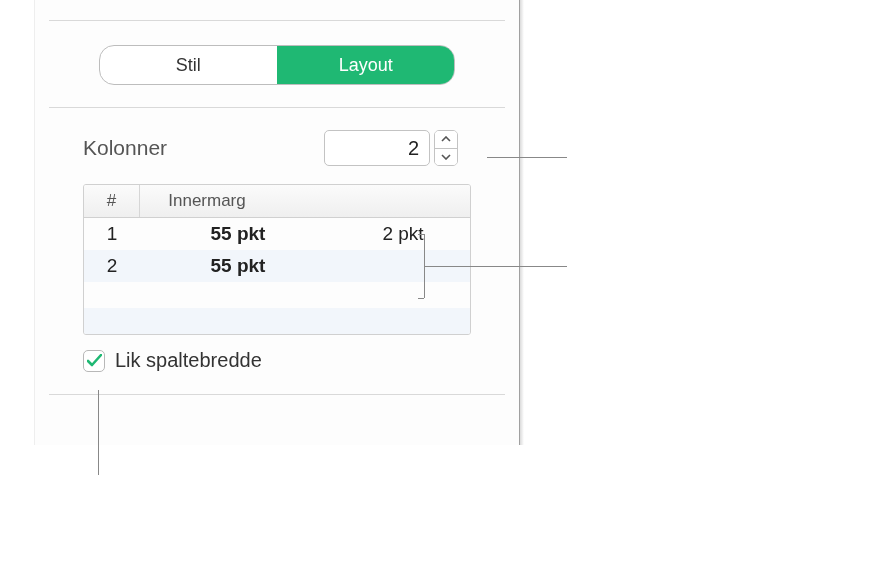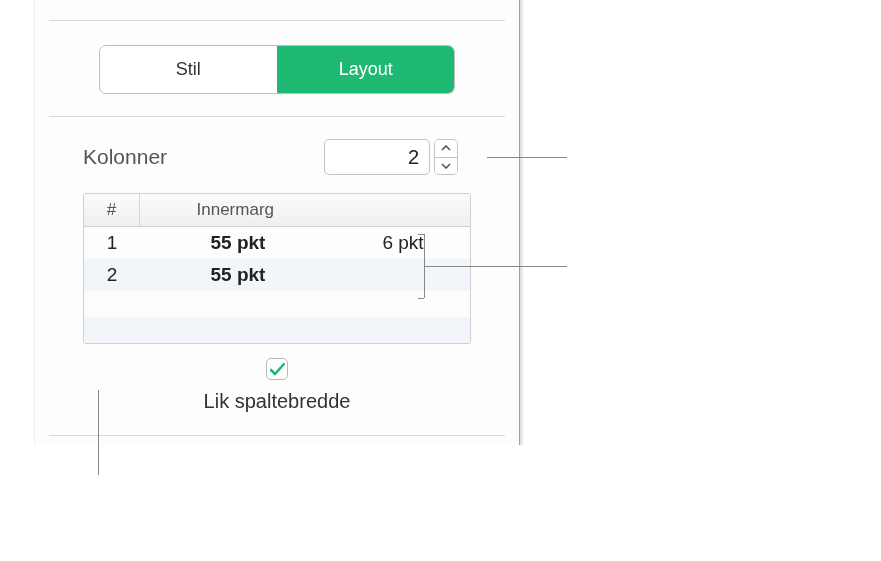--- a/index.html
+++ b/index.html
@@ -30,23 +30,23 @@
     width: 5px;
     background: linear-gradient(to right, rgba(0,0,0,0.18), rgba(0,0,0,0));
   }
   .hr { border: none; border-top: 1px solid #d9d9d9; margin: 0 14px; }
   .hr-top { margin-top: 20px; }
   .segmented {
     display: flex;
     width: 356px;
     margin: 24px auto 22px;
     border: 1px solid #bdbdbd;
-    border-radius: 7px;
+    border-radius: 15px;
     overflow: hidden;
-    height: 49px;
+    height: 40px;
     background: #fff;
   }
   .segmented .seg {
     flex: 1;
     display: flex;
     align-items: center;
     justify-content: center;
     font-size: 18px;
     color: #333;
     cursor: pointer;
@@ -117,21 +117,21 @@
     background: linear-gradient(#fbfbfb,#efefef);
     border-bottom: 1px solid #d0d0d0;
   }
   .th {
     font-size: 17px;
     color: #555;
     padding: 6px 0;
     text-align: center;
     border-right: 1px solid #d6d6d6;
   }
-  .th:last-child { border-right: none; text-align: right; }
+  .th:last-child { border-right: none; }
   .col-n   { width: 56px; }
   .col-sp  { flex: 1; }
   .col-in  { width: 134px; }
   .tbody .tr {
     display: flex;
     font-size: 19px;
     color: #222;
     height: 32px;
     align-items: center;
   }
@@ -140,21 +140,20 @@
   .td { text-align: center; }
   .td.col-n  { width: 56px; }
   .td.col-sp { flex:1;font-weight:bold; }
   .td.col-in { width: 134px; }
 
   .check-row {
     display: flex;
     align-items: center;
     padding: 14px 48px 0 48px;
     gap: 10px;
-    flex-direction: column;
   }
   .checkbox {
     width: 22px; height: 22px;
     border: 1px solid #b8b8b8;
     border-radius: 5px;
     background: #fff;
     display:flex;align-items:center;justify-content:center;
     cursor:pointer;
   }
   .checkbox svg { width:15px; height:13px; }
@@ -205,21 +204,21 @@
 
   <div class="table">
     <div class="thead">
       <div class="th col-n">#</div>
       <div class="th col-in">Innermarg</div>
     </div>
     <div class="tbody">
       <div class="tr">
         <div class="td col-n">1</div>
         <div class="td col-sp">55 pkt</div>
-        <div class="td col-in">6 pkt</div>
+        <div class="td col-in">2 pkt</div>
       </div>
       <div class="tr">
         <div class="td col-n">2</div>
         <div class="td col-sp">55 pkt</div>
         <div class="td col-in"></div>
       </div>
       <div class="tr blank"></div>
       <div class="tr blank"></div>
     </div>
   </div>

